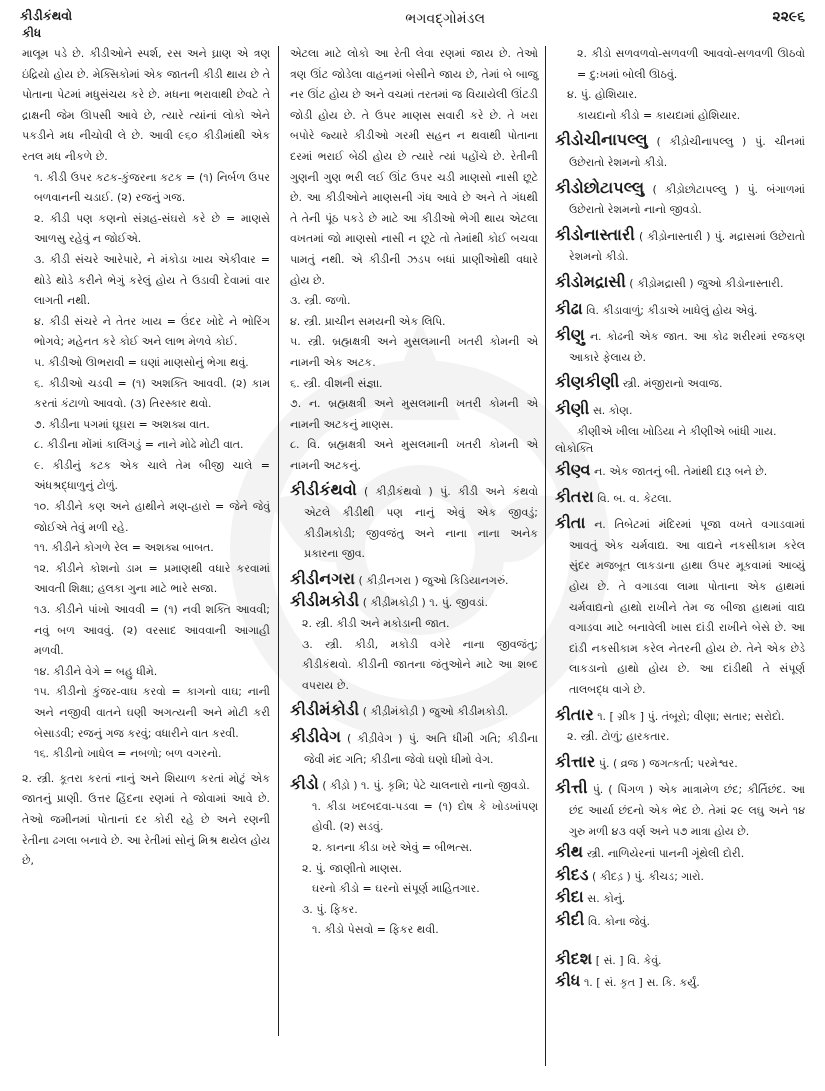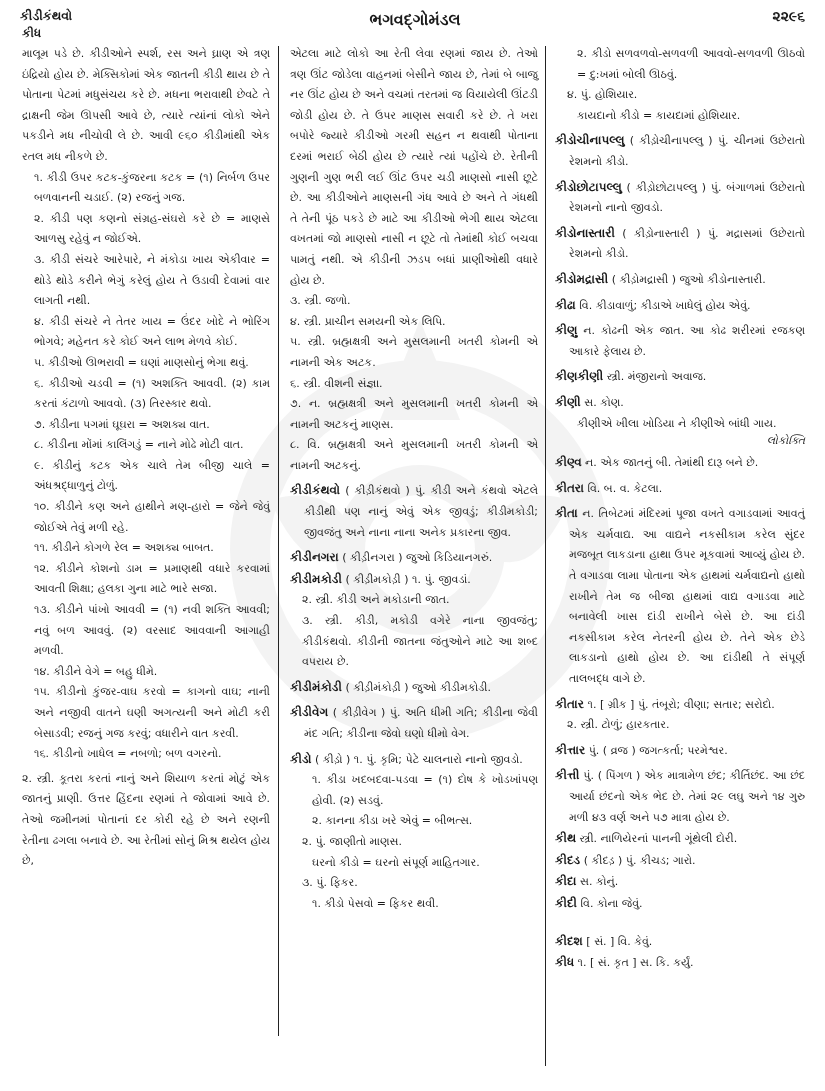--- a/index.html
+++ b/index.html
@@ -11,39 +11,39 @@
   }
   .watermark {
     position: absolute; left: 210px; top: 300px;
     width: 420px; height: 480px; pointer-events: none; opacity: 0.09;
   }
   .header {
     position: absolute; left: 0; top: 0; width: 825px; height: 44px;
   }
   .hdr-left { position: absolute; left: 20px; top: 8px; font-size: 12.5px; font-weight: bold; }
   .hdr-left2 { position: absolute; left: 22px; top: 26px; font-size: 12px; font-weight: bold; }
-  .hdr-center { position: absolute; left: 345px; top: 10px; width: 140px; text-align: center; font-size: 16px; font-weight: bold; }
+  .hdr-center { position: absolute; left: 345px; top: 10px; width: 140px; text-align: right; font-size: 14px; font-weight: normal; }
   .hdr-right { position: absolute; right: 20px; top: 8px; font-size: 14px; font-weight: bold; text-align: right; }
   .col {
     position: absolute; top: 44px; font-size: 11px; line-height: 20.6px;
     text-align: justify;
   }
   .col1 { left: 22px; width: 248px; }
   .col2 { left: 290px; width: 248px; }
   .col3 { left: 555px; width: 250px; }
   .sep { position: absolute; top: 46px; width: 1.3px; background: #222; }
   .sep1 { left: 278px; height: 990px; }
   .sep2 { left: 545px; height: 1020px; }
   p { margin: 0; }
   .lead { font-weight: bold; }
   .sub { padding-left: 12px; }
   .sub2 { padding-left: 22px; }
   .hang { padding-left: 14px; text-indent: -14px; margin-top: 4px; }
-  .hw { font-weight: bold; font-size: 12px; }
-  .right { text-align: right; font-style: italic; }
+  .hw { font-weight: bold; font-size: 16px; }
+  .right { text-align: left; }
   .hang2 { padding-left: 12px; }
 </style>
 </head>
 <body>
 
 <svg class="watermark" viewBox="0 0 420 480">
   <circle cx="210" cy="250" r="170" fill="none" stroke="#808080" stroke-width="40"></circle>
   <circle cx="210" cy="250" r="70" fill="none" stroke="#808080" stroke-width="30"></circle>
   <path d="M210 20 L250 120 L170 120 Z" fill="#808080"></path>
   <path d="M60 200 Q130 180 150 250 Q100 290 60 200 Z" fill="#808080"></path>

